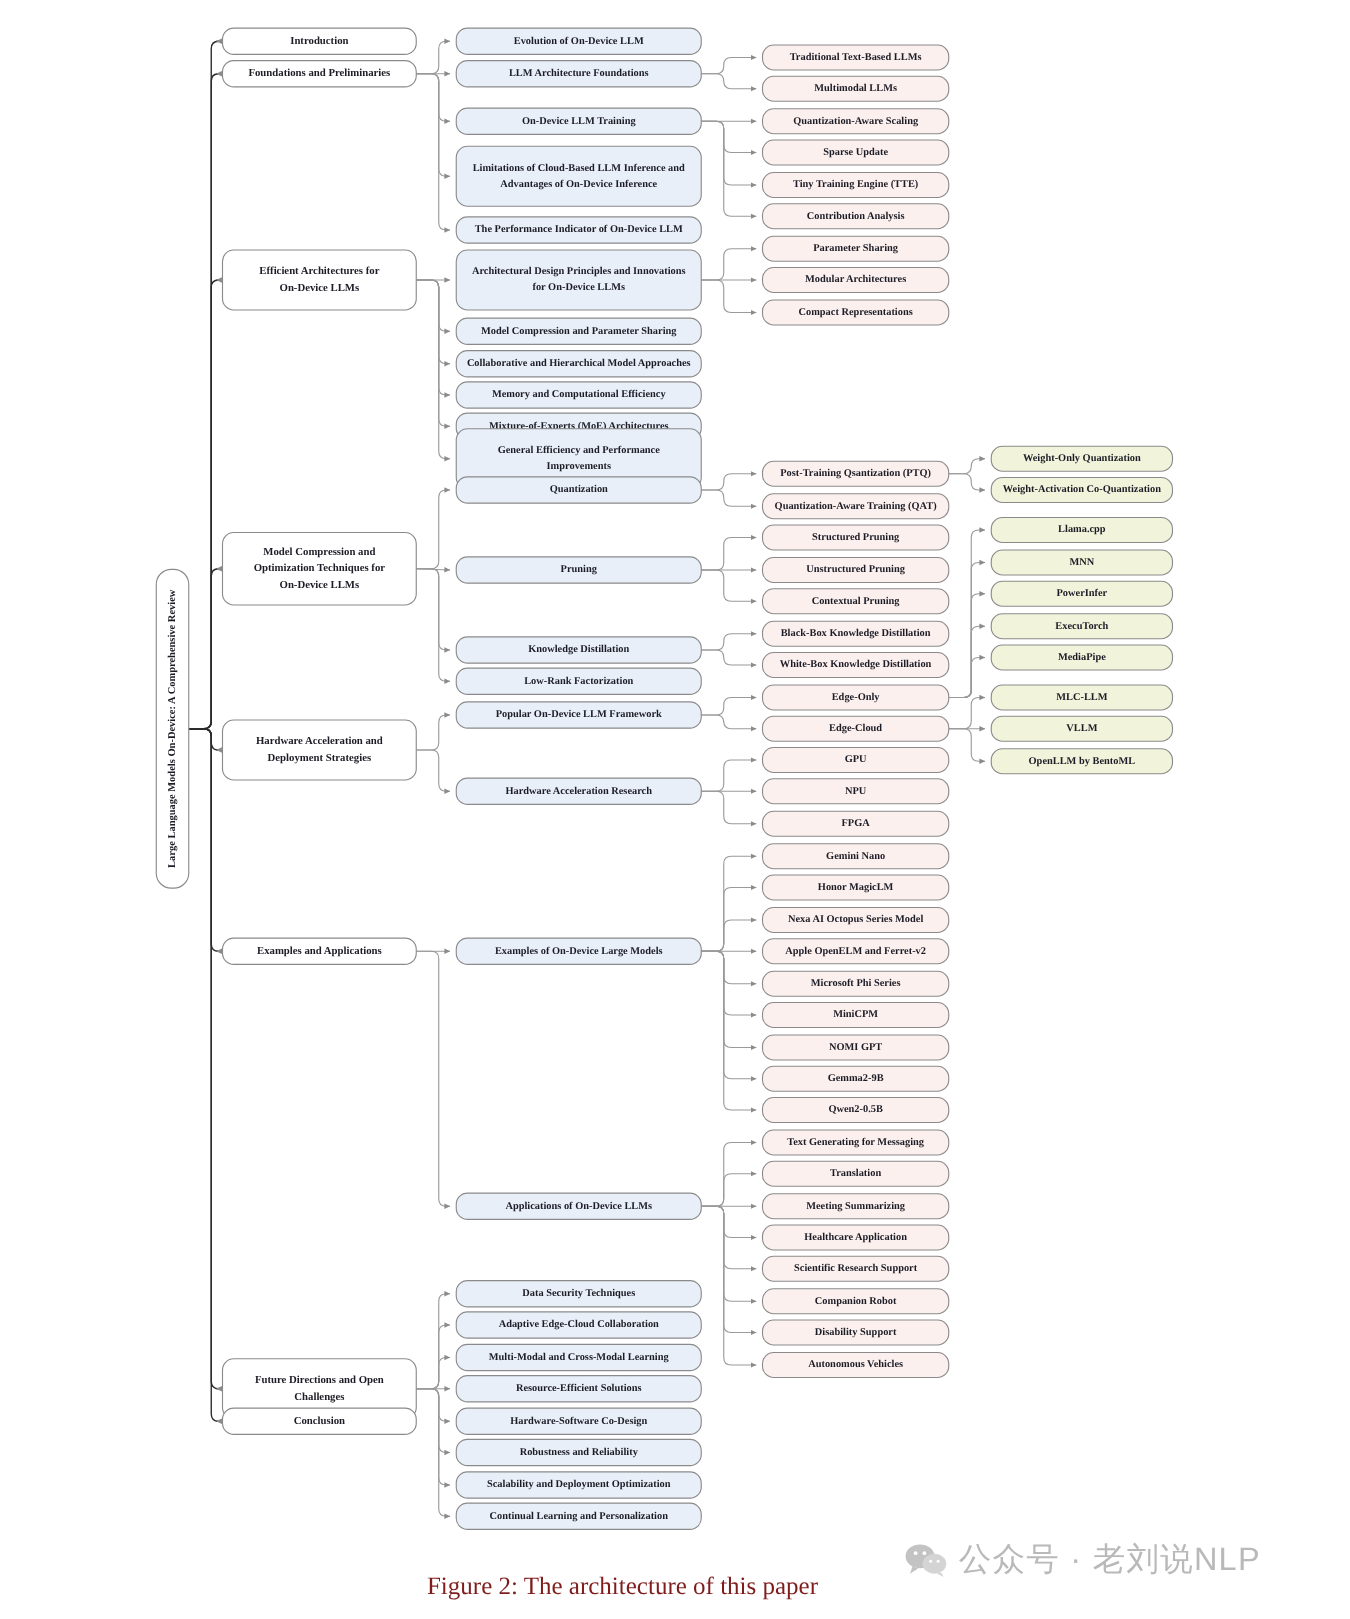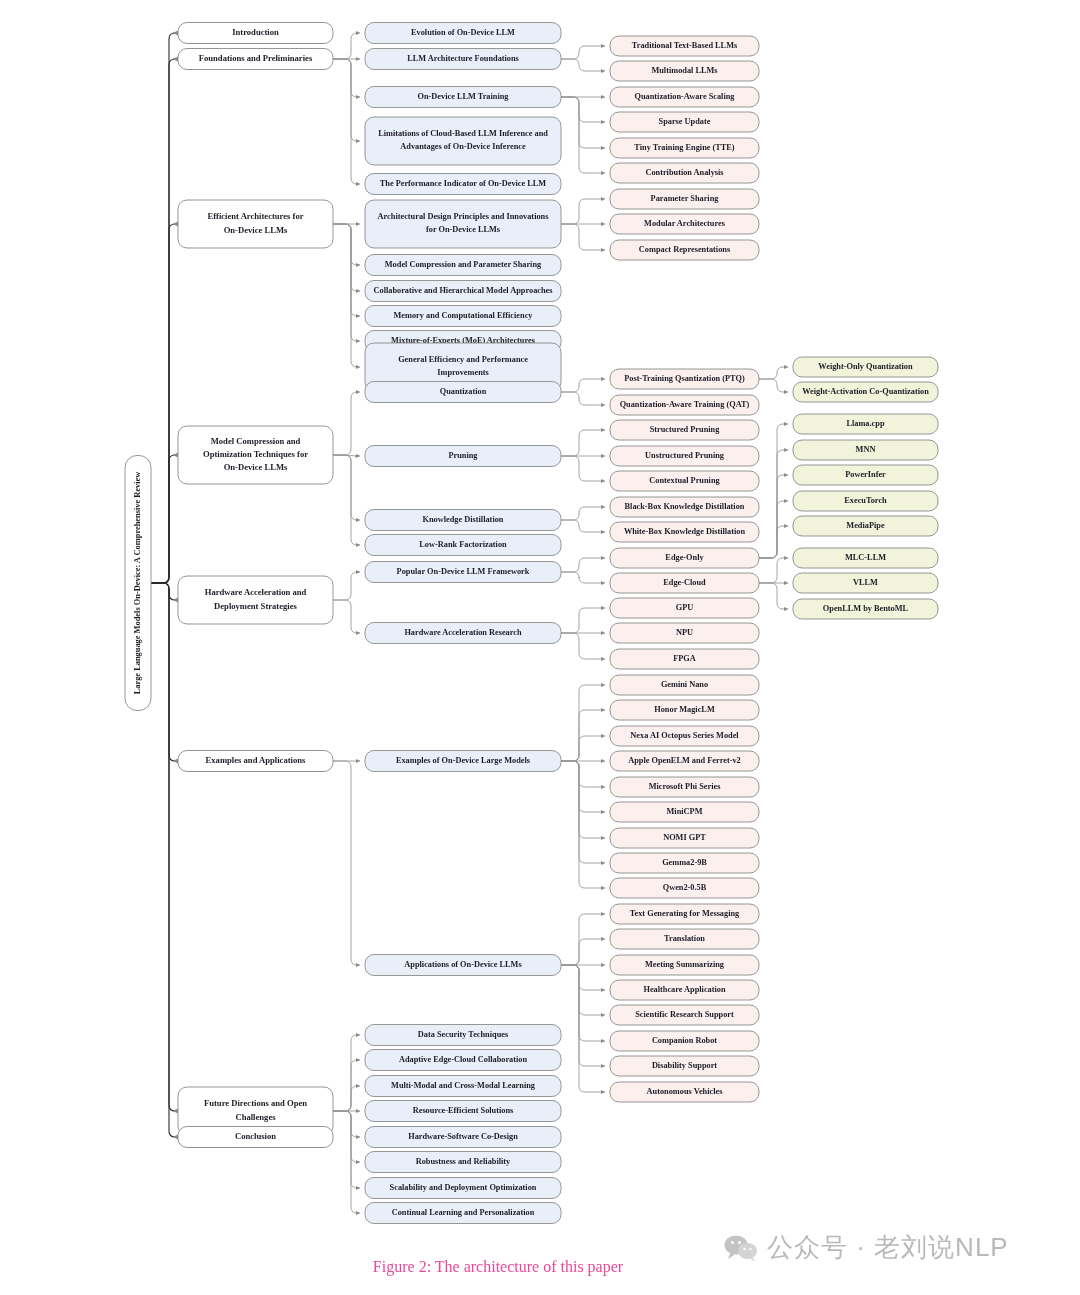--- a/index.html
+++ b/index.html
@@ -25,22 +25,22 @@
     dominant-baseline:middle;
   }
   .link{fill:none;stroke:#9a9a9a;stroke-width:0.9;}
   .link-dark{fill:none;stroke:#2b2b2b;stroke-width:1.1;}
   .arrowhead{fill:#8b8b8b;}
   .caption{
     position:absolute;
     left:0;top:1258px;width:996px;
     text-align:center;
     font-family:"Liberation Serif", serif;
-    font-size:16px;
-    color:#ec4899;
+    font-size:20px;
+    color:#7f1d1d;
   }
   #watermark{
     position:absolute;
     left:724px;top:1230px;
     display:flex;align-items:center;gap:9px;
     color:#b9b9b9;
     font-family:"Liberation Sans", sans-serif;
     font-size:26px;
     letter-spacing:1px;
     white-space:nowrap;

